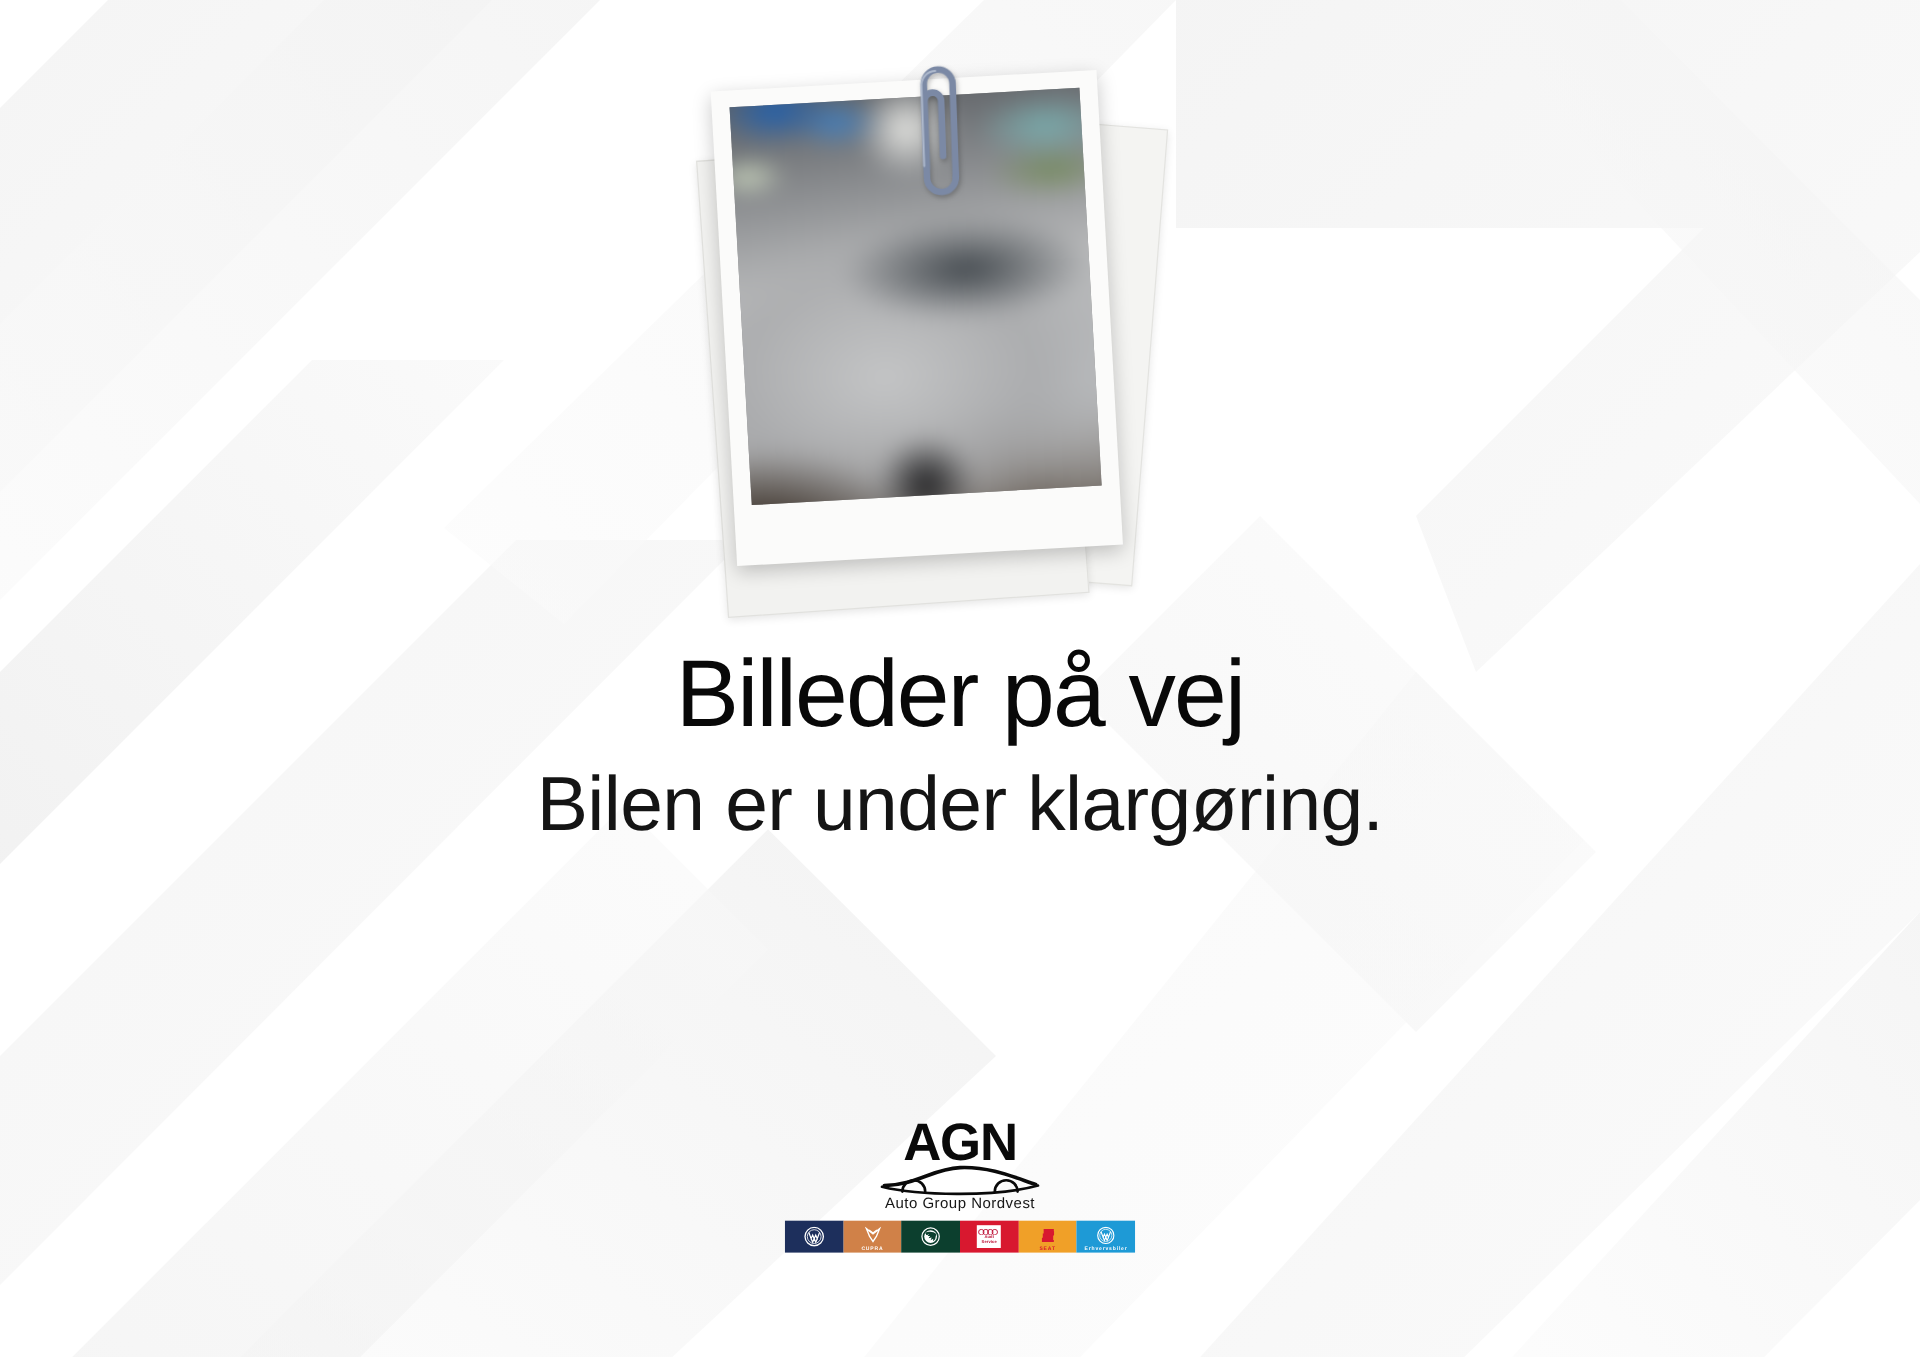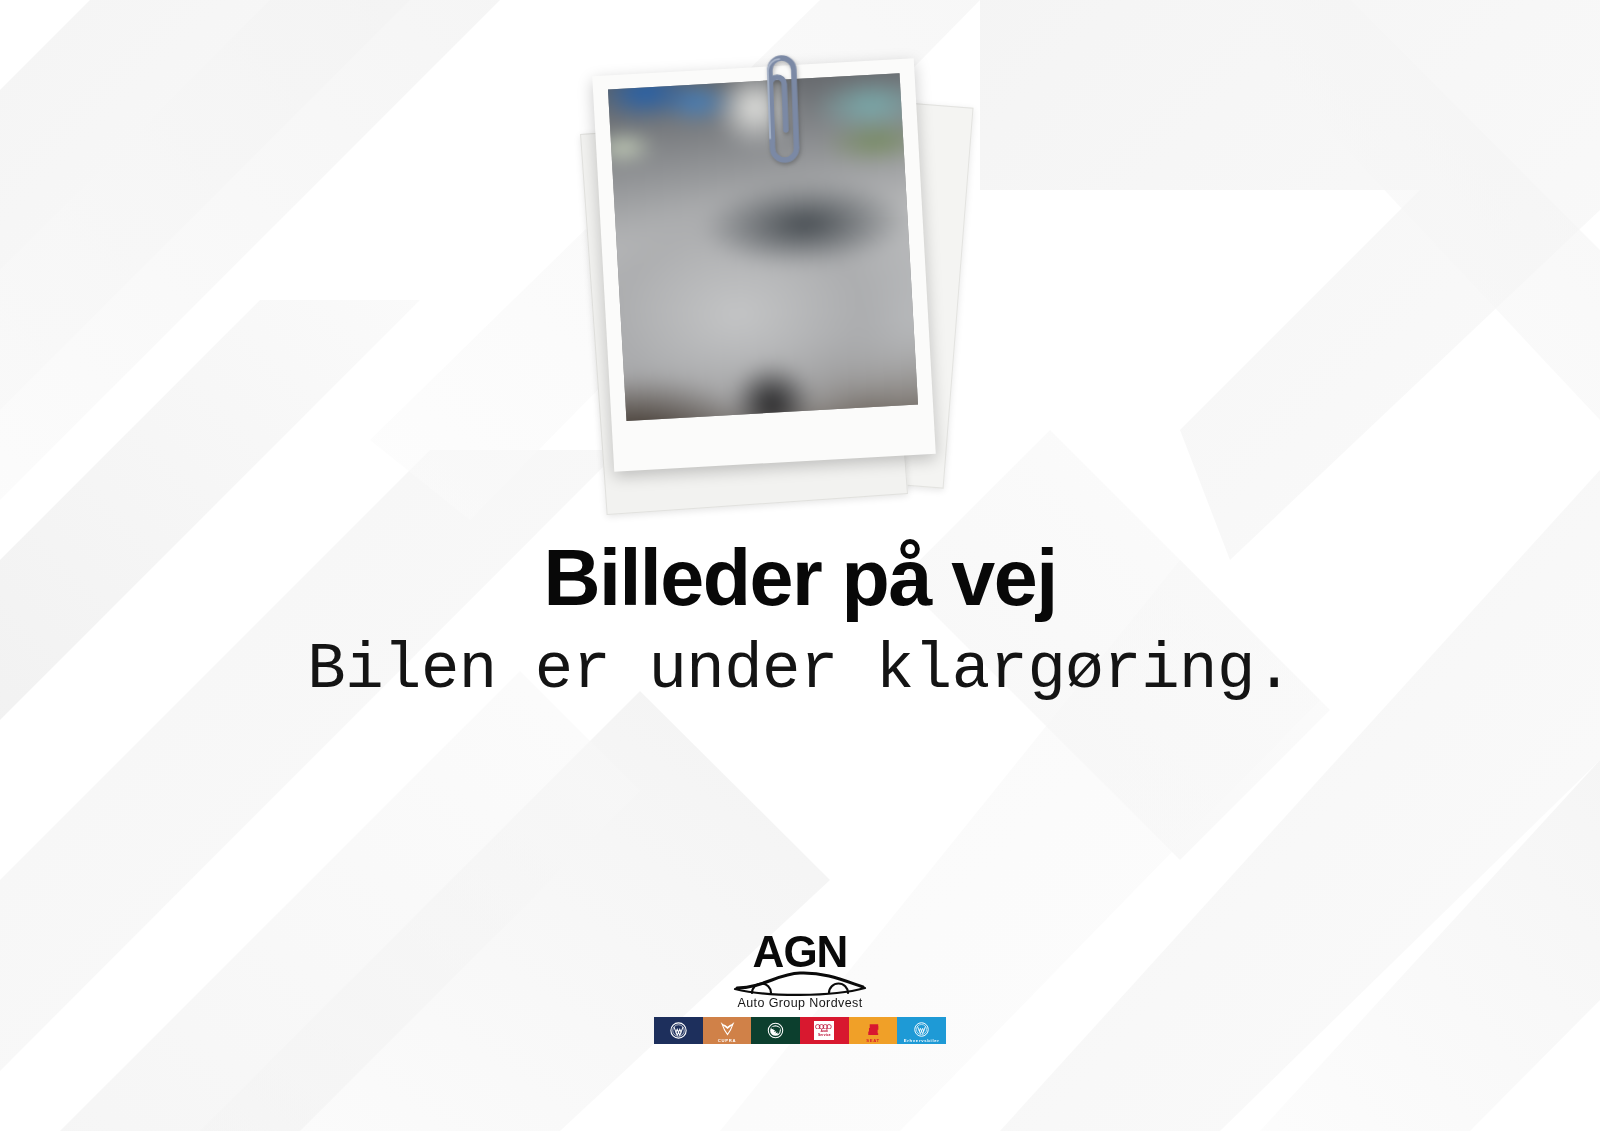--- a/index.html
+++ b/index.html
@@ -142,34 +142,33 @@
     position: absolute;
     left: 0;
     top: 535px;
     width: 100%;
     text-align: center;
   }
 
   .headline {
     margin: 0;
     font-size: 79px;
-    font-weight: 700;
+    font-weight: 400;
     letter-spacing: -1.5px;
     color: #080808;
     line-height: 1.08;
   }
 
   .subline {
     margin: 0;
     font-size: 64px;
     font-weight: 400;
     color: #141414;
     line-height: 1.28;
     letter-spacing: -0.5px;
-    font-family: Liberation Mono, monospace;
   }
   .subline.first { margin-top: 10px; }
 
   
   .logo-area {
     position: absolute;
     left: 0;
     top: 925px;
     width: 100%;
     display: flex;

